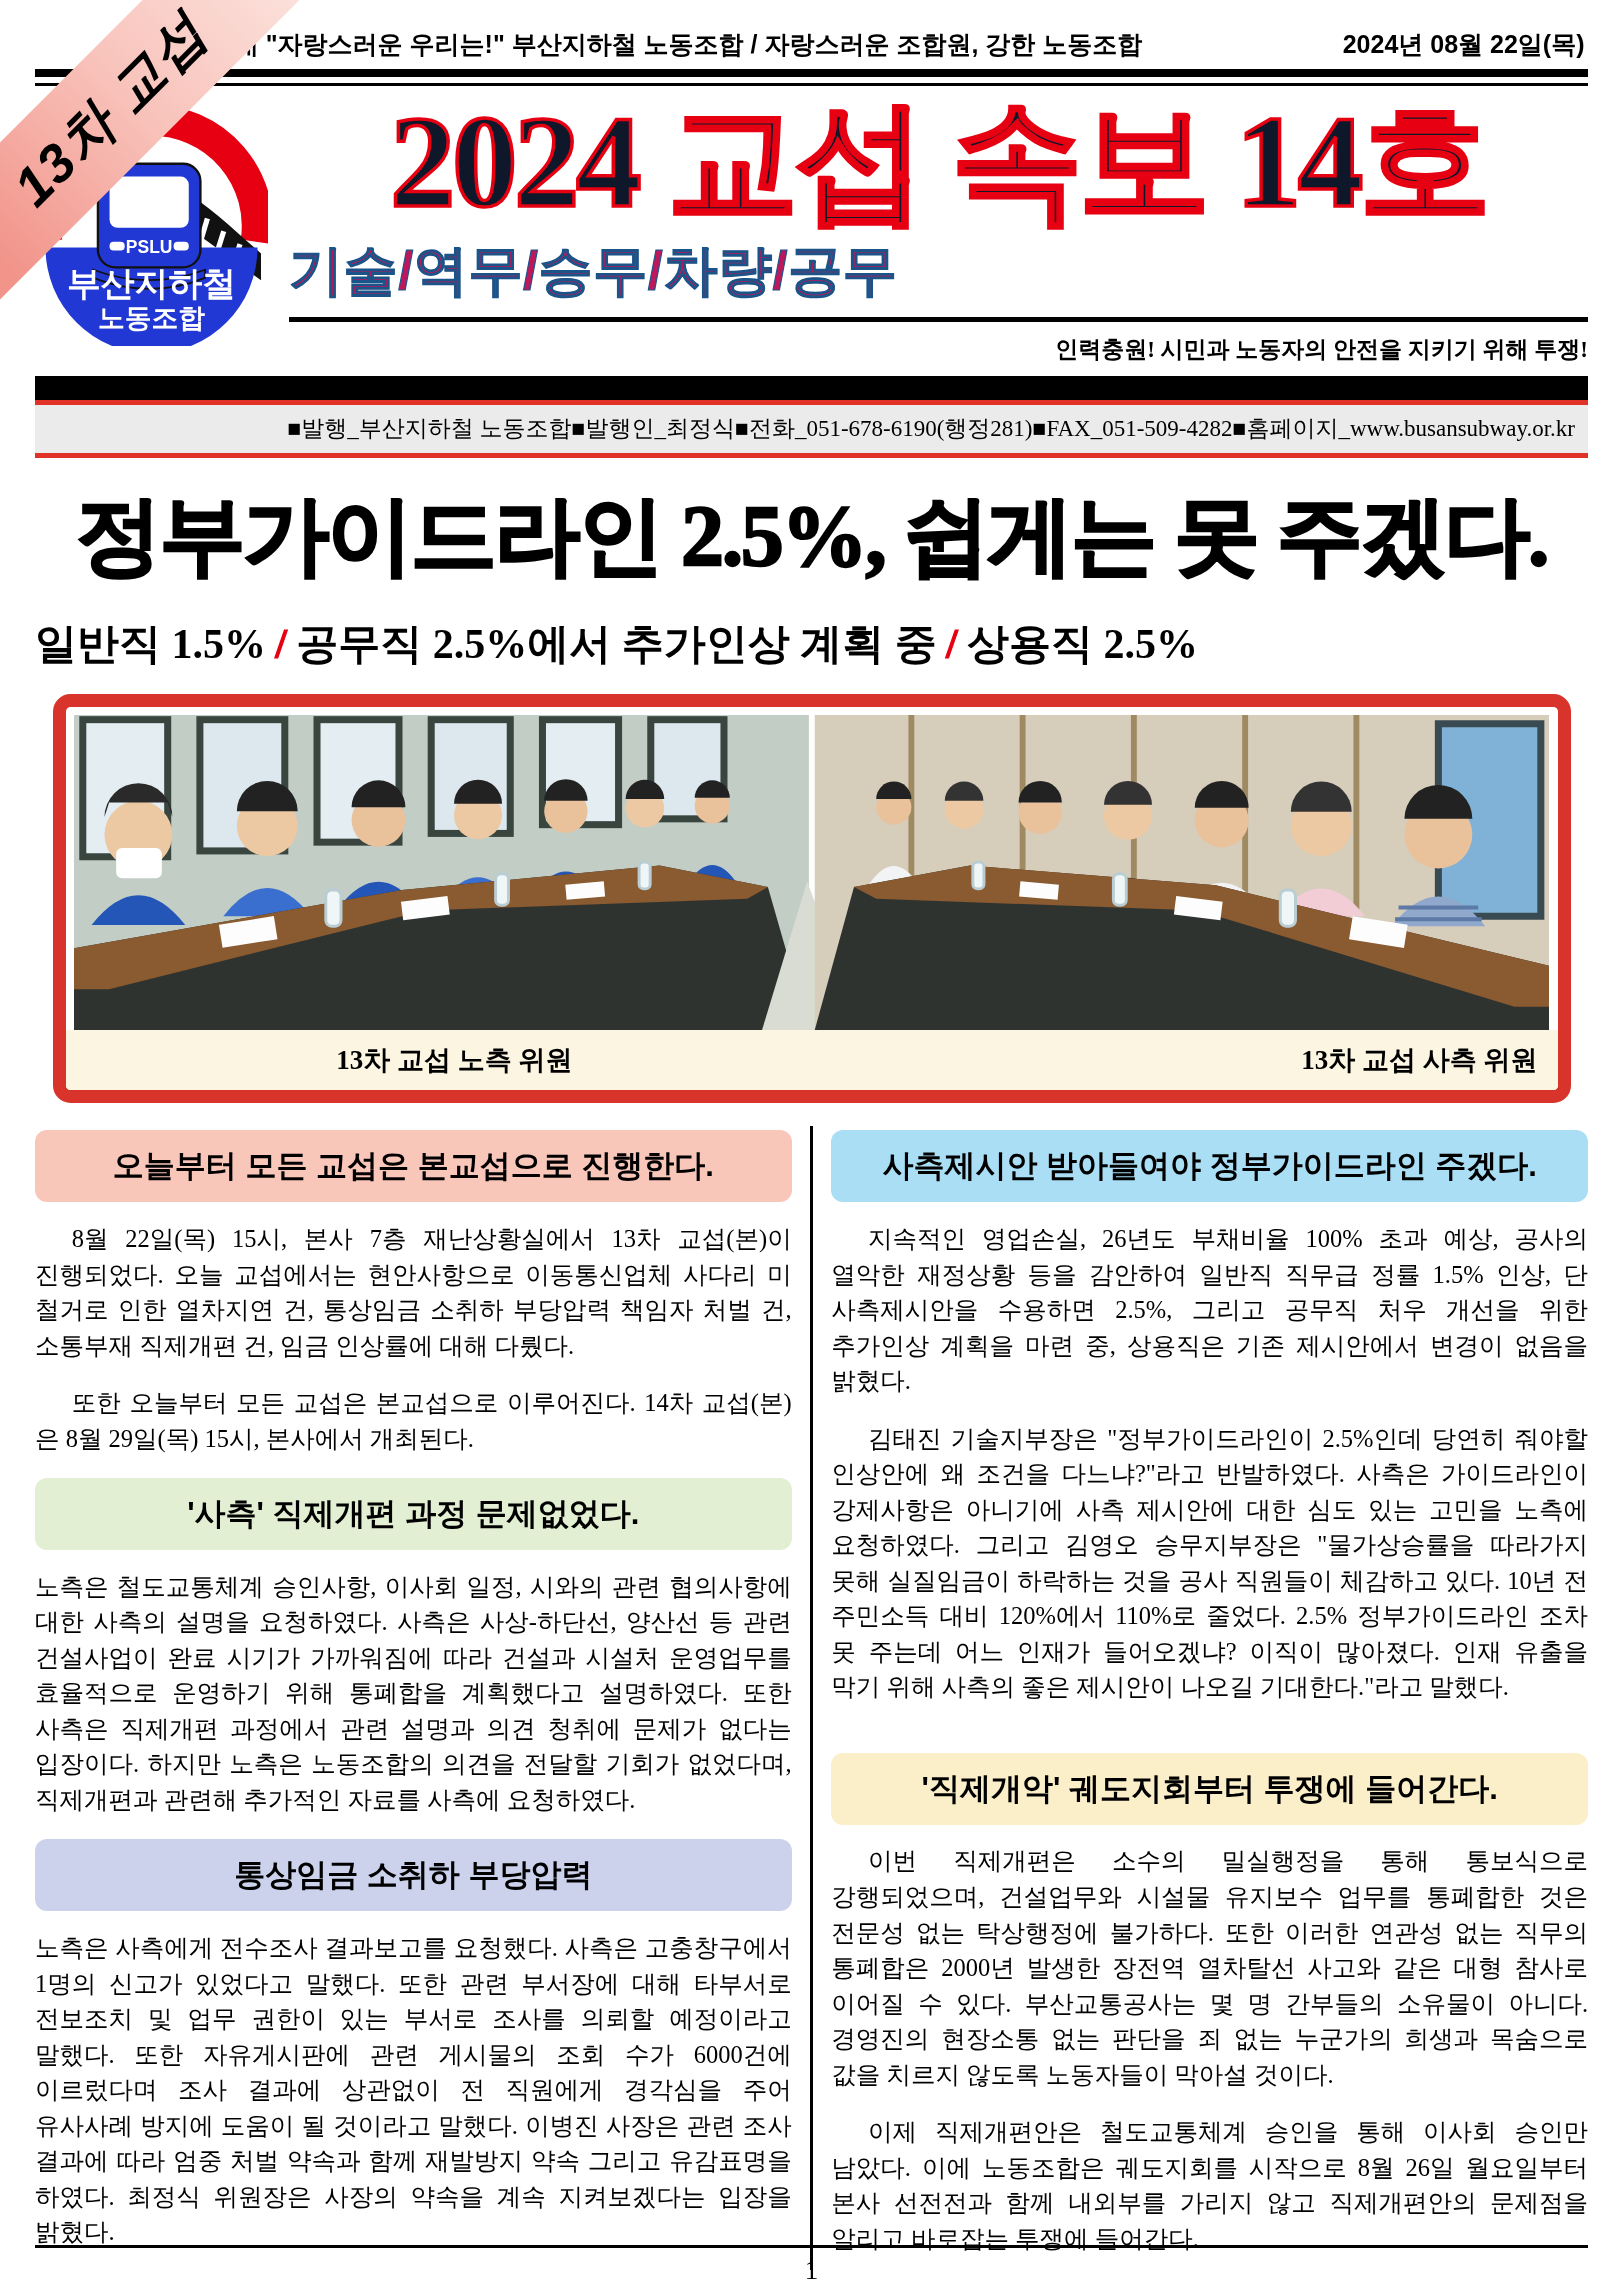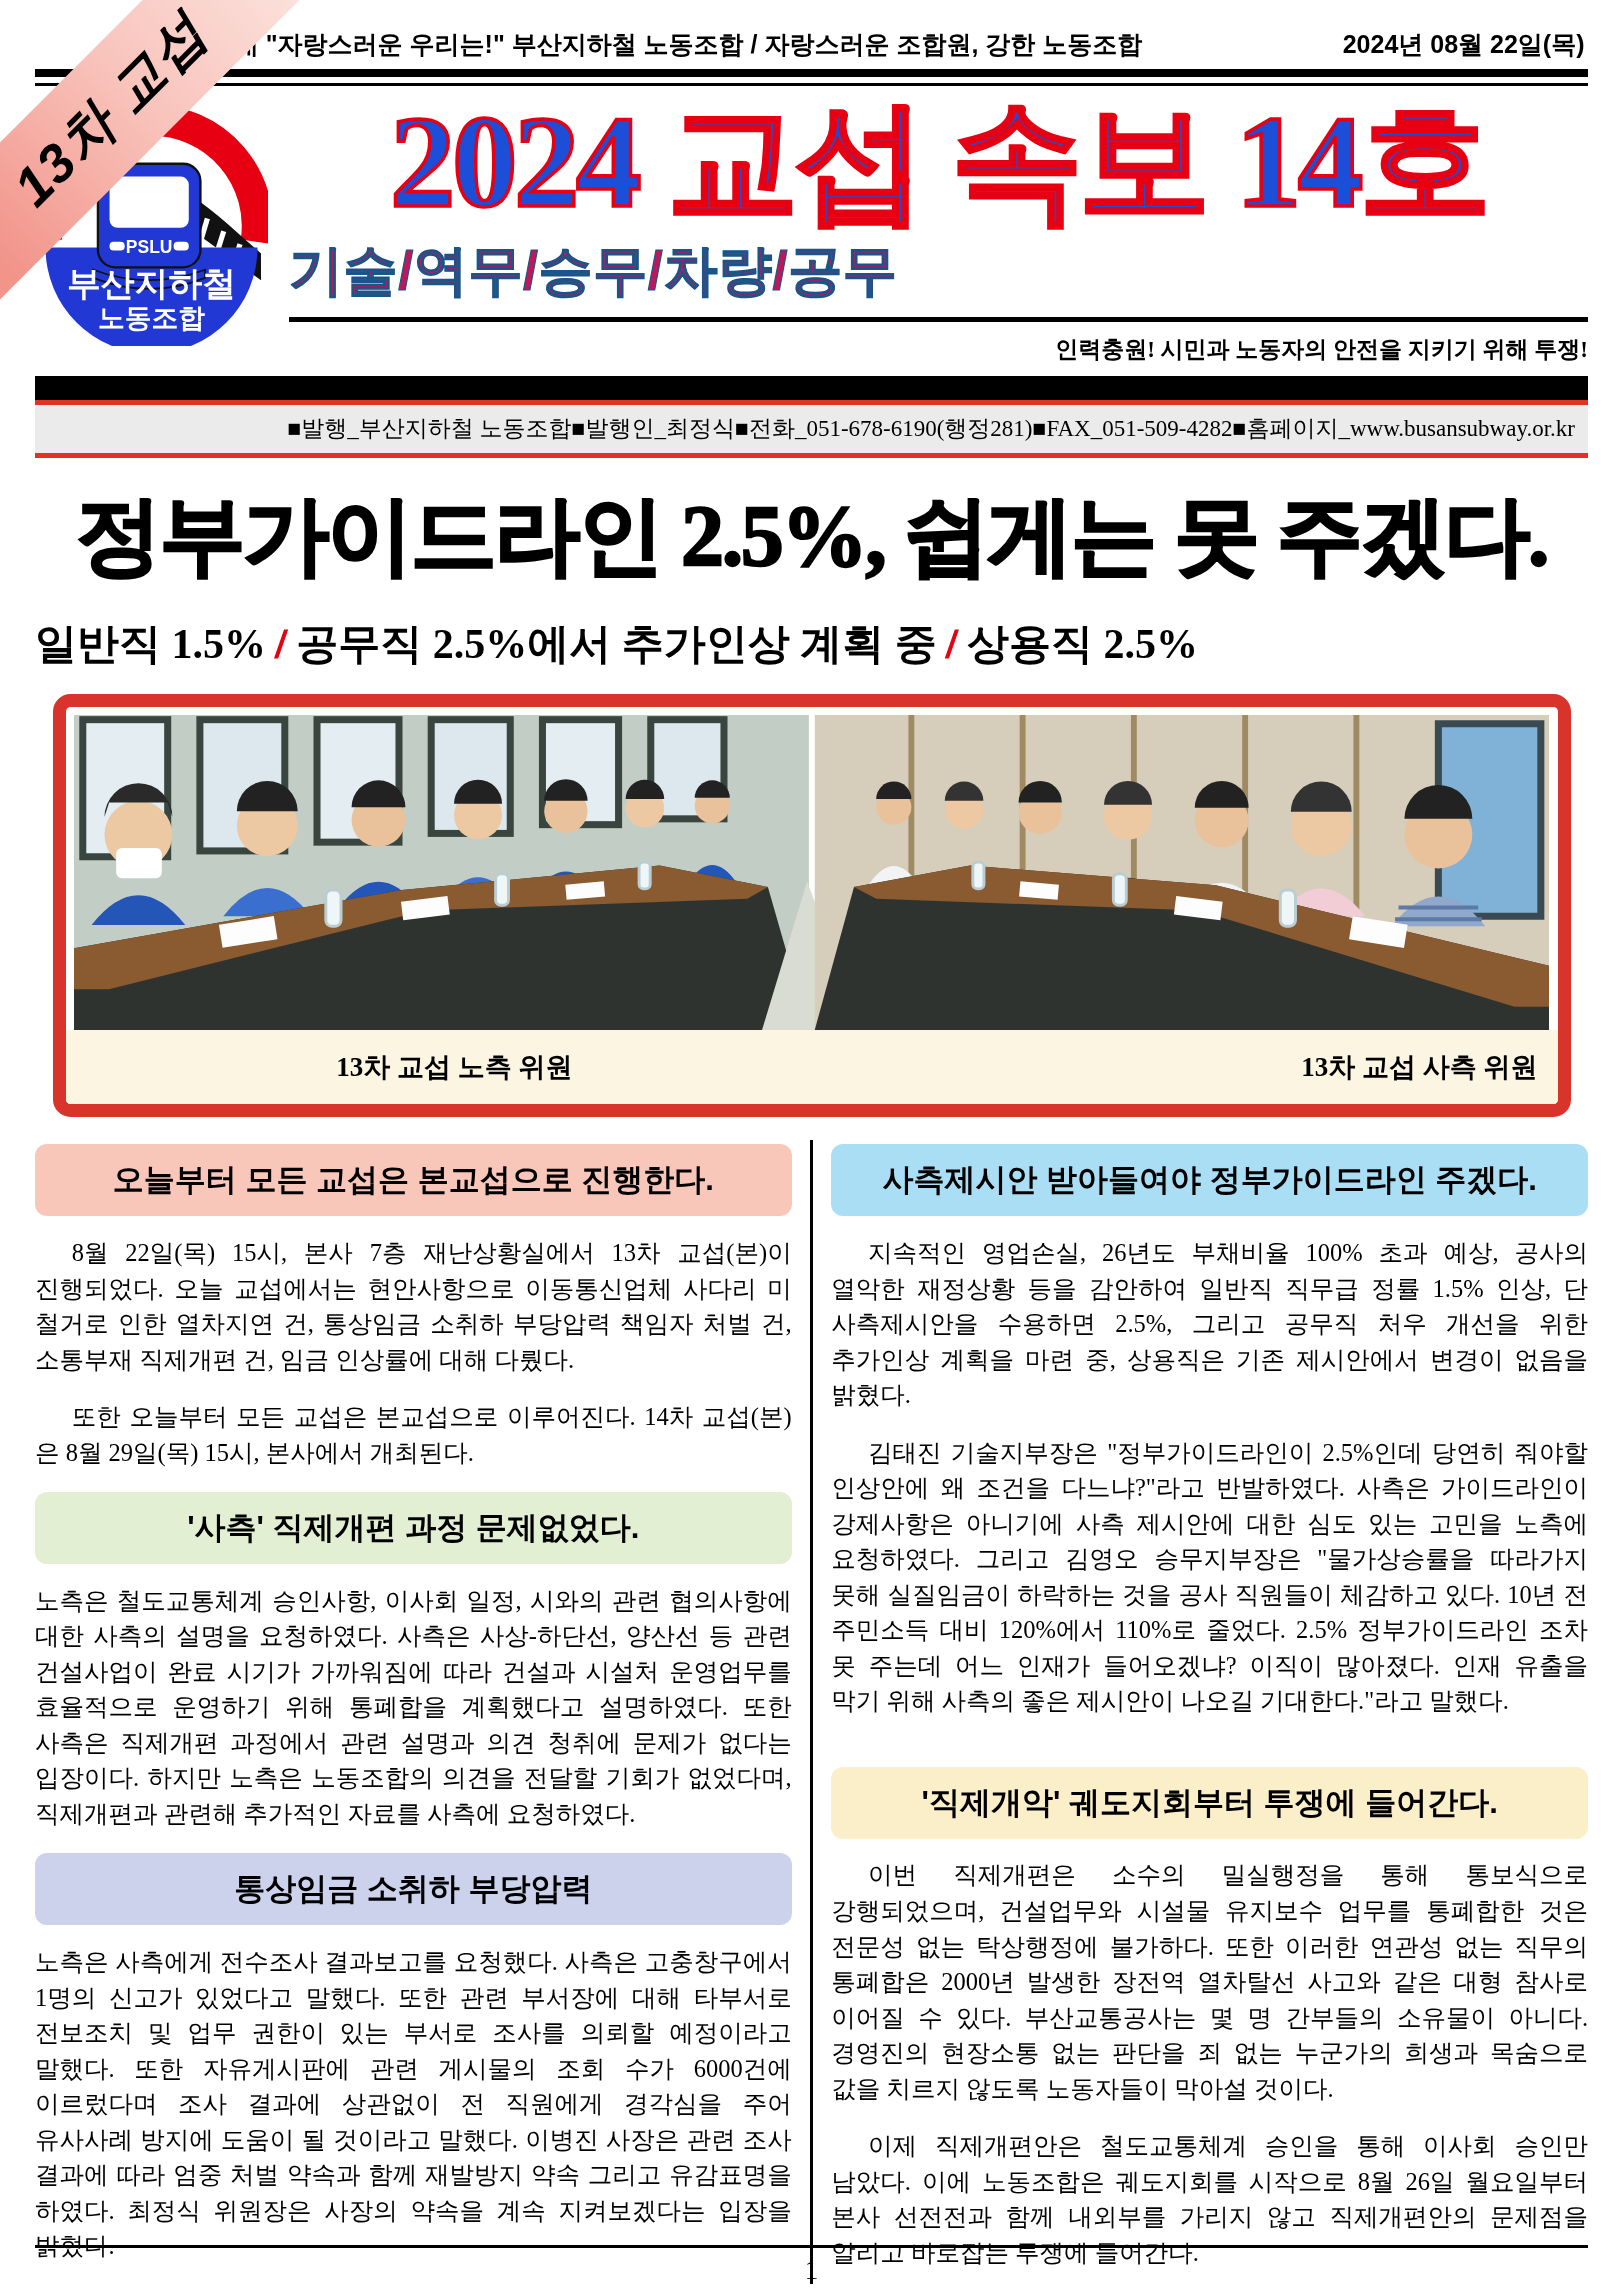--- a/index.html
+++ b/index.html
@@ -29,21 +29,21 @@
     font-family:"Liberation Sans",sans-serif; font-weight:bold; font-size:25px;
     white-space:nowrap;
   }
   .rule-thick { height:8.2px; background:#000; }
   .rule-thin  { height:3.5px;  background:#000; margin-top:5.3px; }
 
   .mast-main { display:flex; margin-top:9.3px; align-items:flex-start; }
   .logo-wrap { width:233px; height:251px; flex:none; position:relative; z-index:5; }
   .mast-right { flex:1; padding-left:21px; min-width:0; }
   .paper-title {
-    font-size:131px; font-weight:bold; color:#1d4ed8; line-height:1.02;
+    font-size:131px; font-weight:bold; color:#0f172a; line-height:1.02;
     letter-spacing:-3.5px; text-align:center; white-space:nowrap;
     -webkit-text-stroke:3.5px #e60012;
   }
   .division {
     font-family:"Liberation Sans",sans-serif; font-weight:bold; font-size:54px;
     color:#be185d; -webkit-text-stroke:1.2px #1b5488; margin-top:5.8px; letter-spacing:0.6px;
   }
   .division-rule { height:5.3px; background:#000; margin-top:9.3px; }
   .slogan { text-align:right; font-weight:bold; font-size:23px; margin-top:11.7px; }
 
@@ -66,21 +66,21 @@
   }
   .subhead .sep { color:#e60012; padding:0 9.3px; -webkit-text-stroke:1.2px #e60012; }
 
   
   .photo-frame {
     margin:22px 17.5px 0 17.5px; border:13px solid #d8342c; border-radius:17.5px;
     background:#fff; padding:8.2px 8.2px 0 8.2px; overflow:hidden;
   }
   .photo-frame svg { width:100%; height:315px; display:block; }
   .caption-strip {
-    background:#fbf5e2; display:flex; align-items:center; height:74px;
+    background:#fbf5e2; display:flex; align-items:center; height:60px;
     font-size:27px; font-weight:bold; margin:0 -8.2px;
   }
   .caption-left  { flex:1.12; text-align:center; }
   .caption-right { flex:1; text-align:right; padding-right:20px; }
 
   
   .columns { display:flex; margin-top:23px; height:1144px; overflow:hidden; }
   .col { flex:1; min-width:0; overflow:hidden; }
   .col.left  { padding-right:18.7px; }
   .col.right { padding-left:18.7px; }

